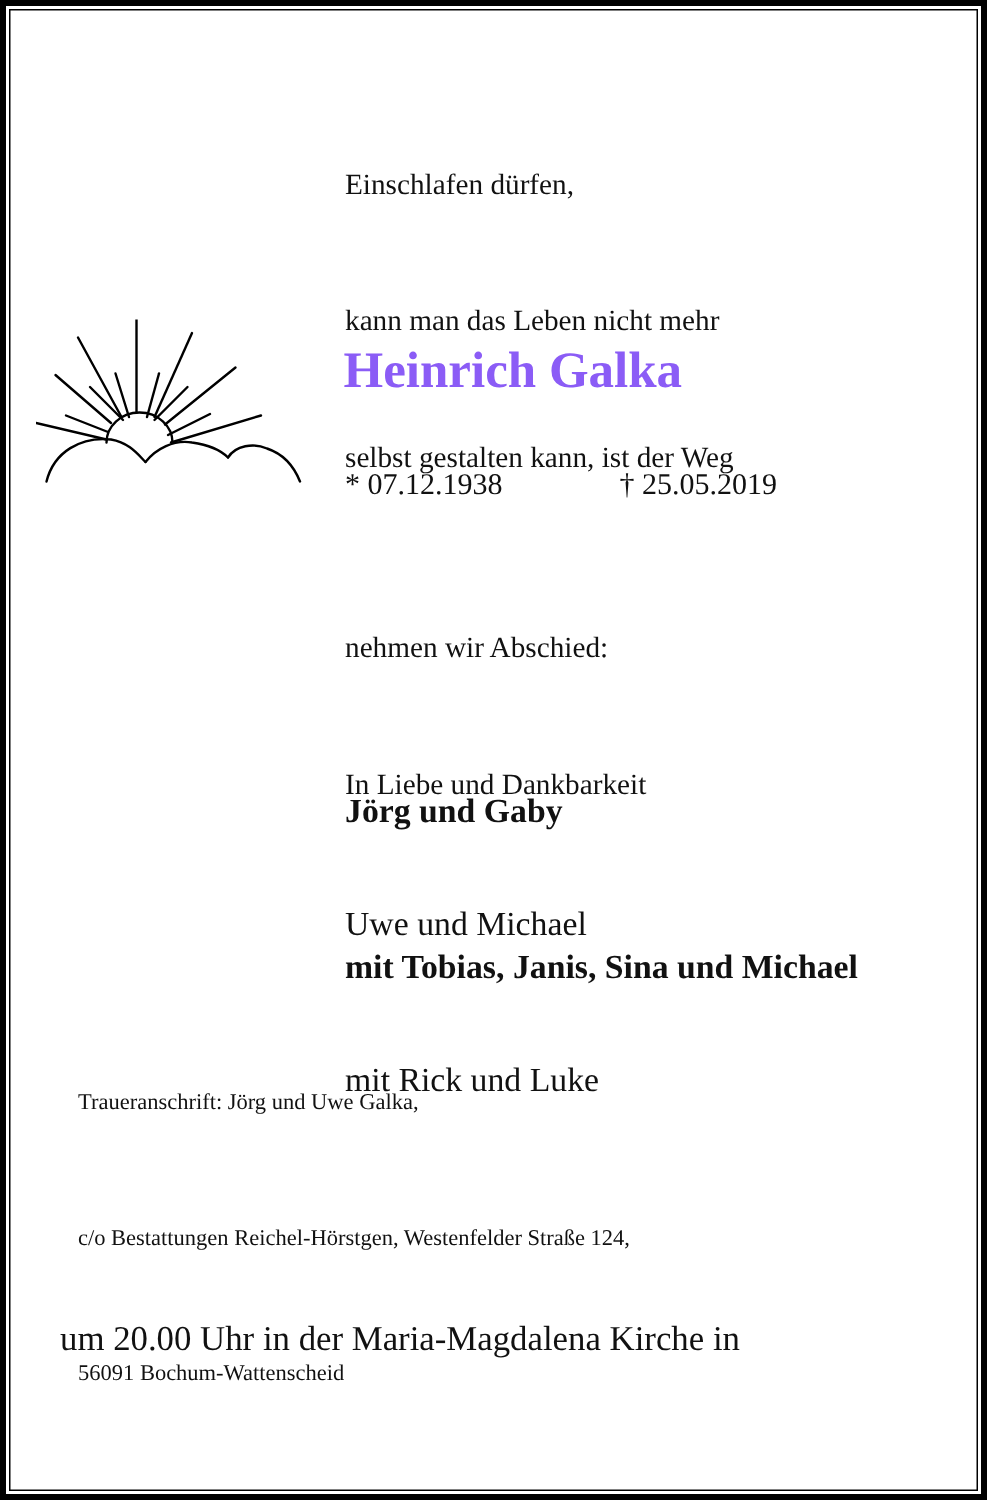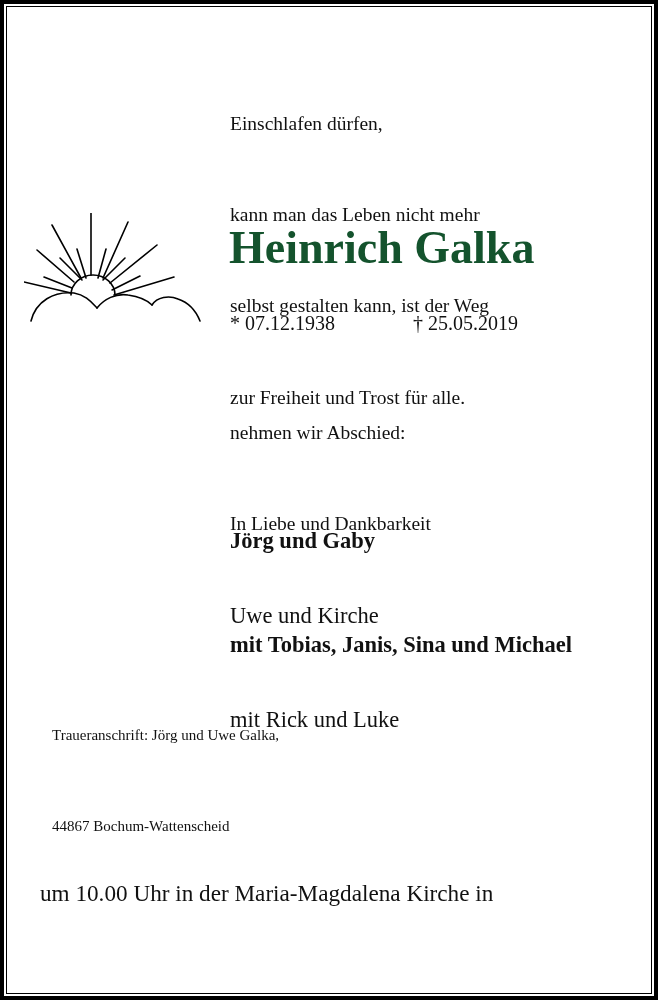--- a/index.html
+++ b/index.html
@@ -5,21 +5,21 @@
   html, body { margin: 0; padding: 0; background: #ffffff; }
   body { width: 658px; height: 1000px; position: relative; overflow: hidden;
          font-family: "Liberation Serif", "DejaVu Serif", serif; color: #111111; }
   .frame-outer { position: absolute; left: 0; top: 0; width: 658px; height: 1000px;
                  box-sizing: border-box; border: 4px solid #000000; }
   .frame-inner { position: absolute; left: 6px; top: 6px; right: 6px; bottom: 6px;
                  box-sizing: border-box; border: 1.5px solid #000000; }
   .block { position: absolute; white-space: pre; }
   .verse { left: 230px; top: 45px; font-size: 19.5px; line-height: 24.8px; }
   .sun { position: absolute; left: 24px; top: 213px; width: 184px; height: 112px; }
-  .name { left: 229px; top: 224px; font-size: 46px; font-weight: bold; line-height: 48px; color: #14532d; }
+  .name { left: 229px; top: 224px; font-size: 34px; font-weight: bold; line-height: 48px; color: #8b5cf6; }
   .dates { left: 230px; top: 283px; font-size: 20px; line-height: 26px; width: 400px; margin-top: 27px; }
   .dates span { position: absolute; top: 0; white-space: pre; }
   .birth { left: 0; }
   .death { left: 183px; }
   .farewell { left: 230px; top: 355px; font-size: 19.5px; line-height: 24.5px; }
   .family1 { left: 230px; top: 451px; font-size: 22.5px; line-height: 29px; font-weight: bold; }
   .family2 { left: 230px; top: 526px; font-size: 22.5px; line-height: 29px; }
   .address { left: 52px; top: 657px; font-size: 15px; line-height: 24.5px; }
   .ceremony { left: 40px; top: 802px; font-size: 23.2px; line-height: 29.8px; }
   .line { display: block; margin-top: 17px; }
@@ -27,21 +27,20 @@
 </head>
 <body>
 
 <div class="frame-outer"></div>
 <div class="frame-inner"></div>
 
 <div class="block verse">
   <span class="line">Einschlafen dürfen,</span>
   <span class="line">kann man das Leben nicht mehr</span>
   <span class="line">selbst gestalten kann, ist der Weg</span>
-  <span class="line">zur Freiheit und Trost für alle.</span>
 </div>
 
 <svg class="sun" viewBox="0 0 184 112" fill="none" stroke="#000" stroke-width="1.6" stroke-linecap="round">
 
   <line x1="67" y1="0" x2="67" y2="62"></line>
   <line x1="28" y1="12" x2="57" y2="65"></line>
   <line x1="104" y1="9" x2="79" y2="65"></line>
   <line x1="53" y1="36" x2="62" y2="65"></line>
   <line x1="82" y1="36" x2="74" y2="65"></line>
   <line x1="36" y1="45" x2="58" y2="67"></line>
@@ -71,27 +70,28 @@
   <span class="line">nehmen wir Abschied:</span>
   <span class="line">In Liebe und Dankbarkeit</span>
 </div>
 
 <div class="block family1">
   <span class="line">Jörg und Gaby</span>
   <span class="line">mit Tobias, Janis, Sina und Michael</span>
 </div>
 
 <div class="block family2">
-  <span class="line">Uwe und Kirche</span>
+  <span class="line">Uwe und Michael</span>
   <span class="line">mit Rick und Luke</span>
 </div>
 
 <div class="block address">
   <span class="line">Traueranschrift: Jörg und Uwe Galka,</span>
-  <span class="line">44867 Bochum-Wattenscheid</span>
+  <span class="line">c/o Bestattungen Reichel-Hörstgen, Westenfelder Straße 124,</span>
+  <span class="line">56091 Bochum-Wattenscheid</span>
 </div>
 
 <div class="block ceremony">
-  <span class="line">um 10.00 Uhr in der Maria-Magdalena Kirche in</span>
+  <span class="line">um 20.00 Uhr in der Maria-Magdalena Kirche in</span>
   
   
   
 </div>
 
 </body></html>

